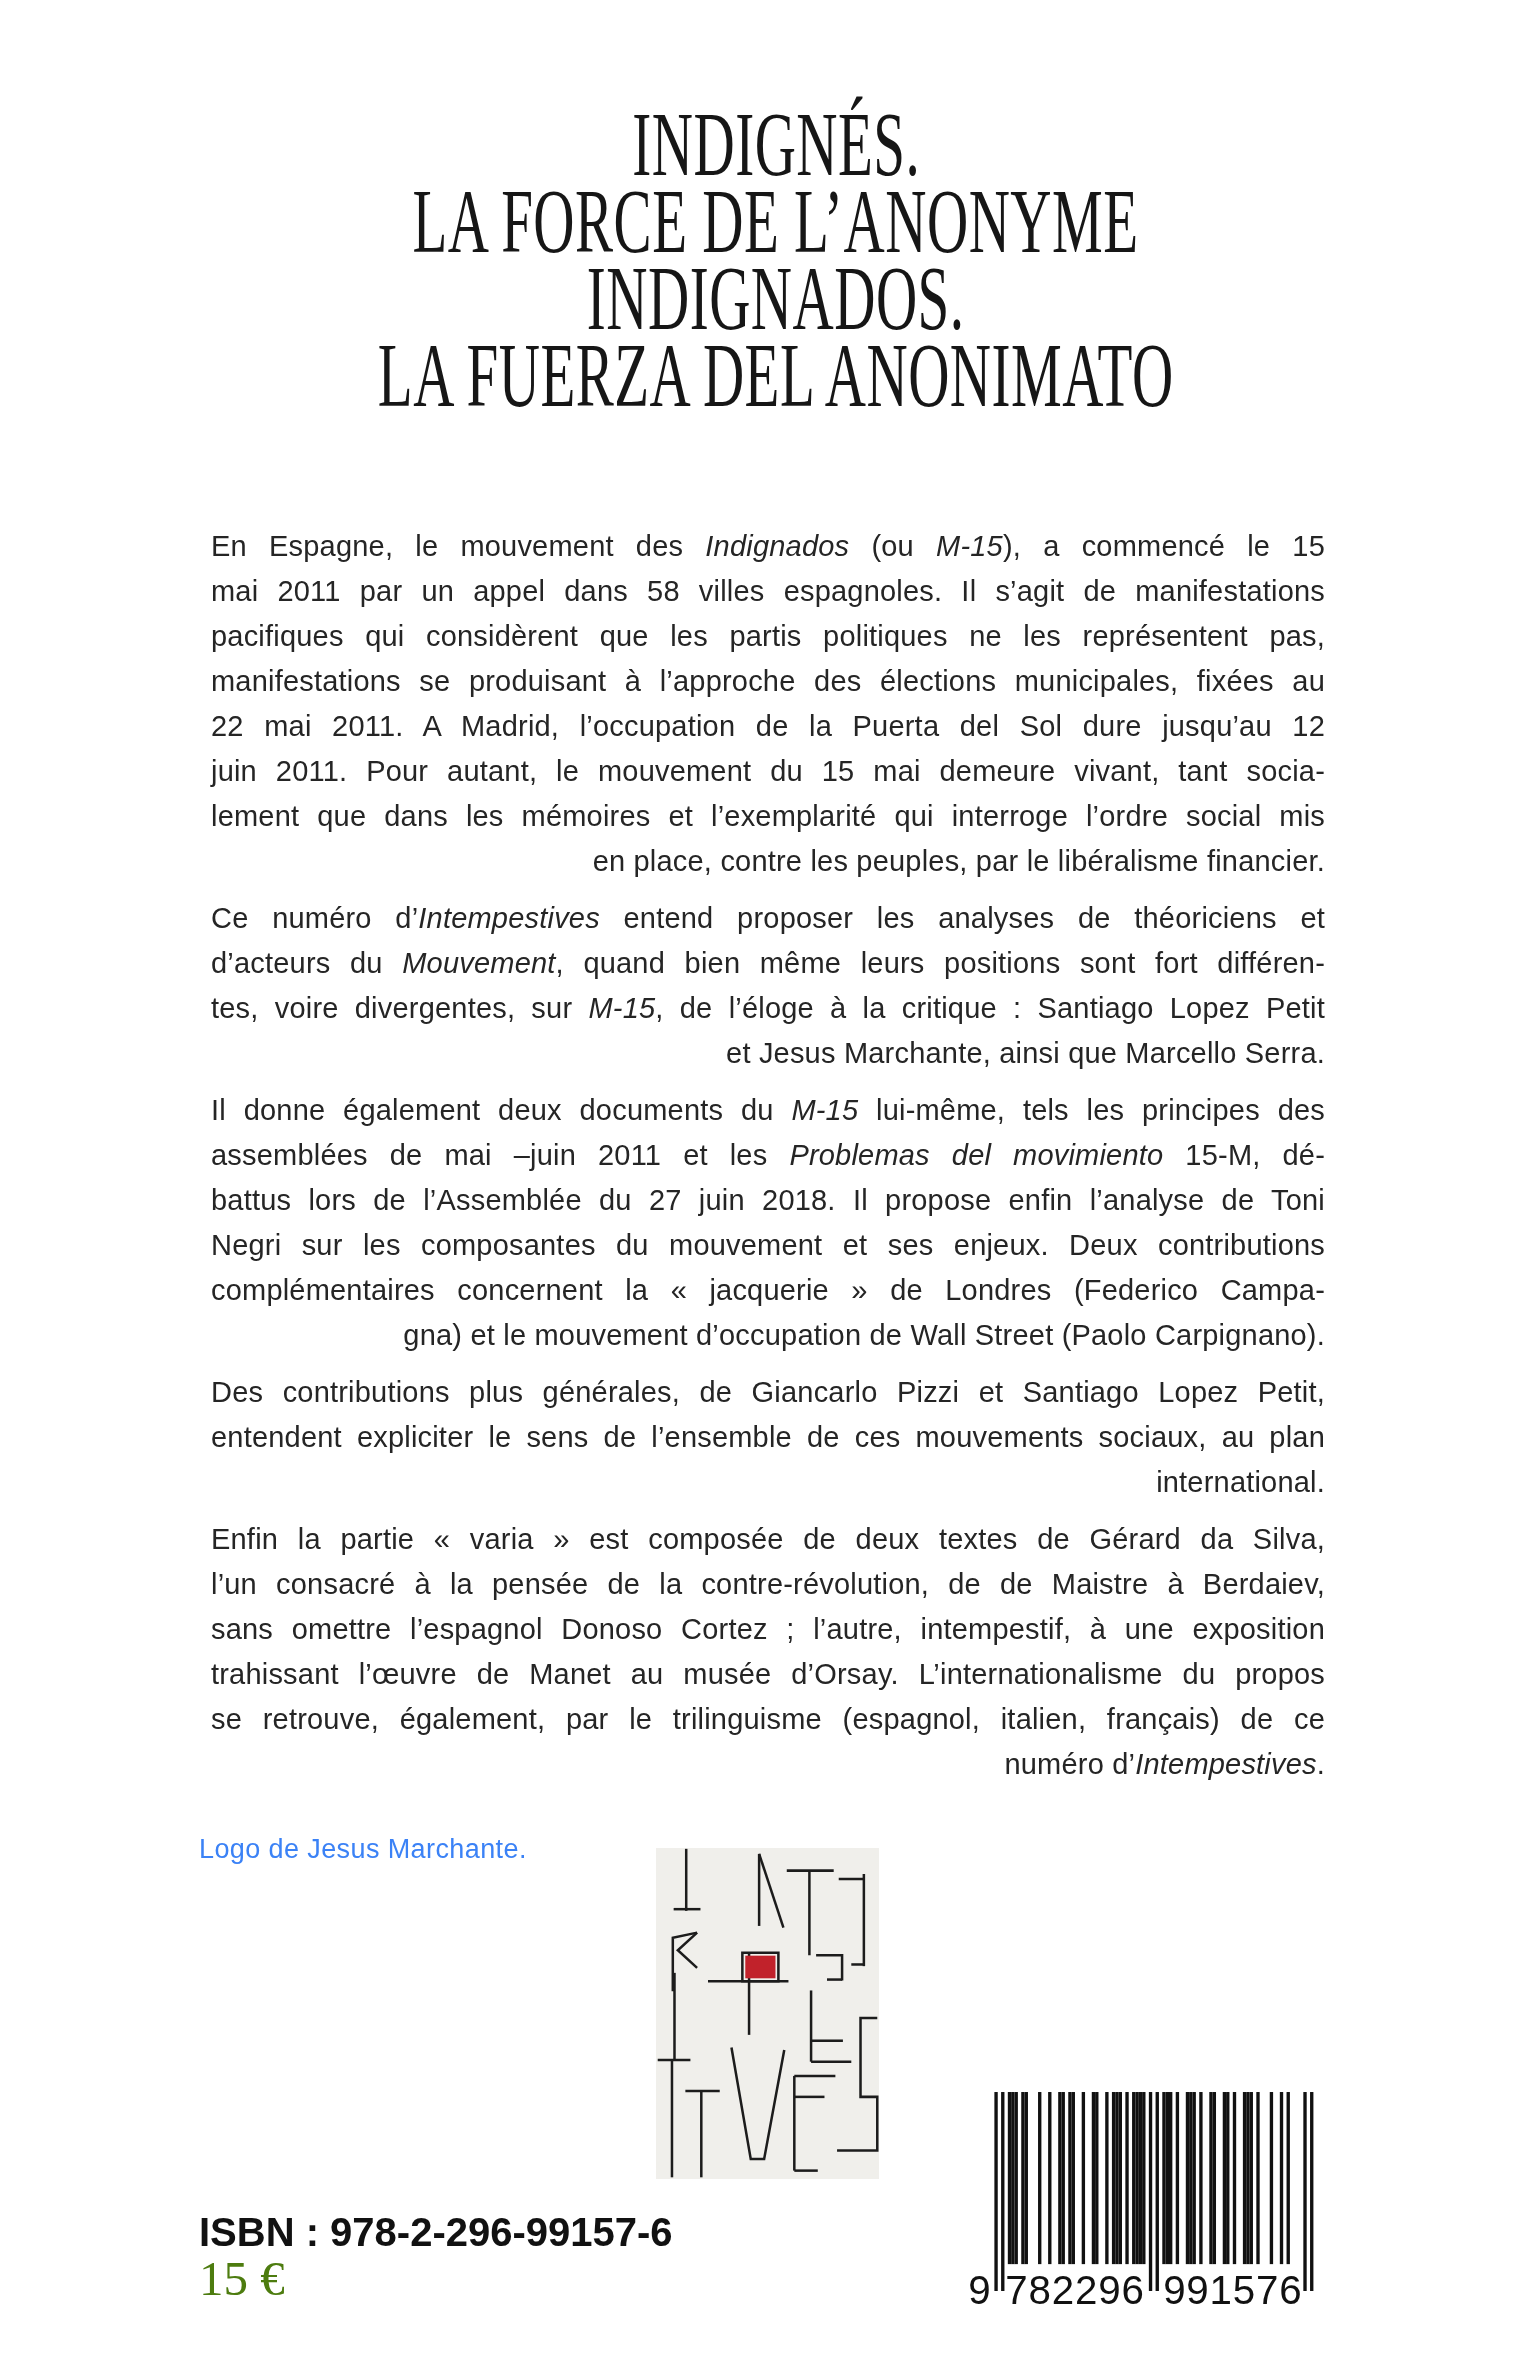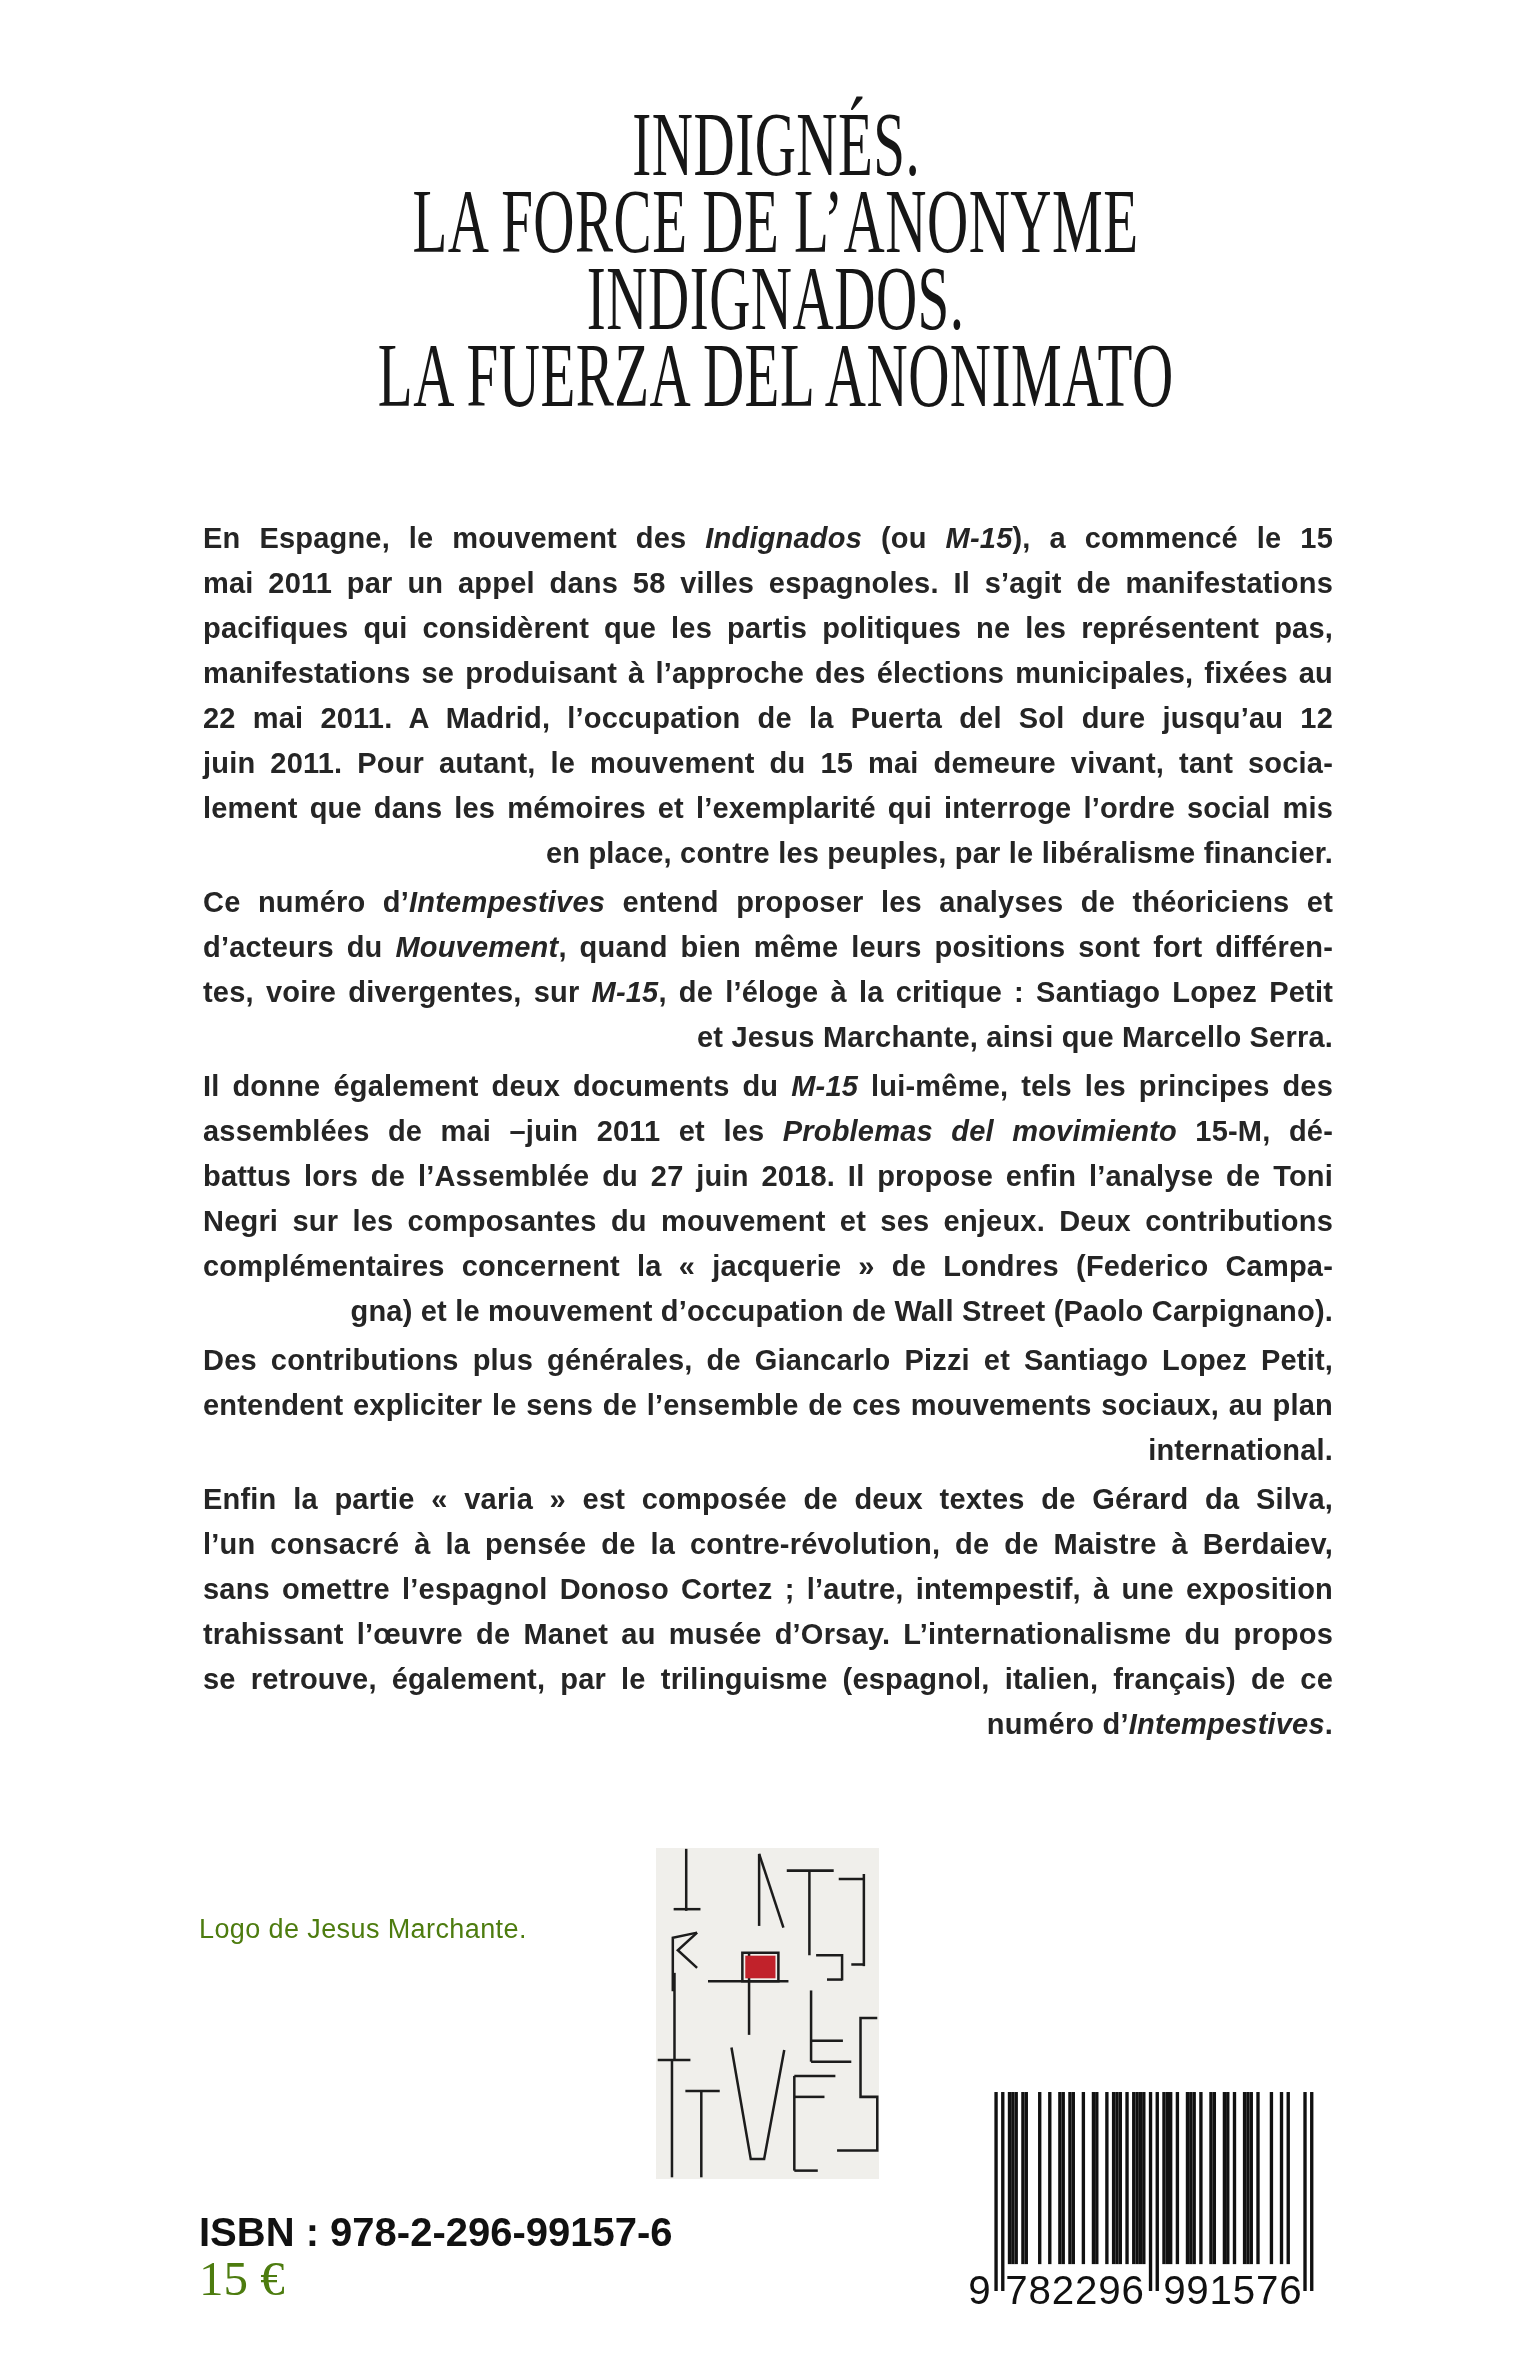--- a/index.html
+++ b/index.html
@@ -10,27 +10,27 @@
   .title-block{position:absolute;left:9px;top:106px;width:1534px;text-align:center;color:#161616;}
   .title-line{display:block;height:77px;line-height:77px;
               font-family:"Liberation Serif",serif;font-size:92px;font-weight:400;
               white-space:nowrap;}
   .title-line > span{display:inline-block;transform:scaleX(0.62);transform-origin:50% 50%;
                      letter-spacing:0.8px;}
 
   
   .body-text{position:absolute;left:199px;top:512px;width:1138px;
              font-size:29px;line-height:45px;color:#252525;letter-spacing:0.2px;}
-  .body-paragraph{margin:4px;font-weight:bold;}
+  .body-paragraph{margin:12px;}
   .line{text-align:right;white-space:normal;}
   .line.just{text-align:justify;text-align-last:justify;-moz-text-align-last:justify;}
   .line i{font-style:italic;}
 
   
-  .caption{position:absolute;left:199px;top:1914px;font-size:27px;color:#4d7c0f;
+  .caption{position:absolute;left:199px;top:1834px;font-size:27px;color:#3b82f6;
            letter-spacing:0.4px;}
 
   
   .logo{position:absolute;left:656px;top:1848px;width:223px;height:331px;}
   .logo svg{display:block;}
 
   
   .isbn{position:absolute;left:199px;top:2210px;font-size:40px;font-weight:bold;
         color:#111;letter-spacing:0px;}
   .price{position:absolute;left:199px;top:2250px;font-family:"Liberation Serif",serif;

